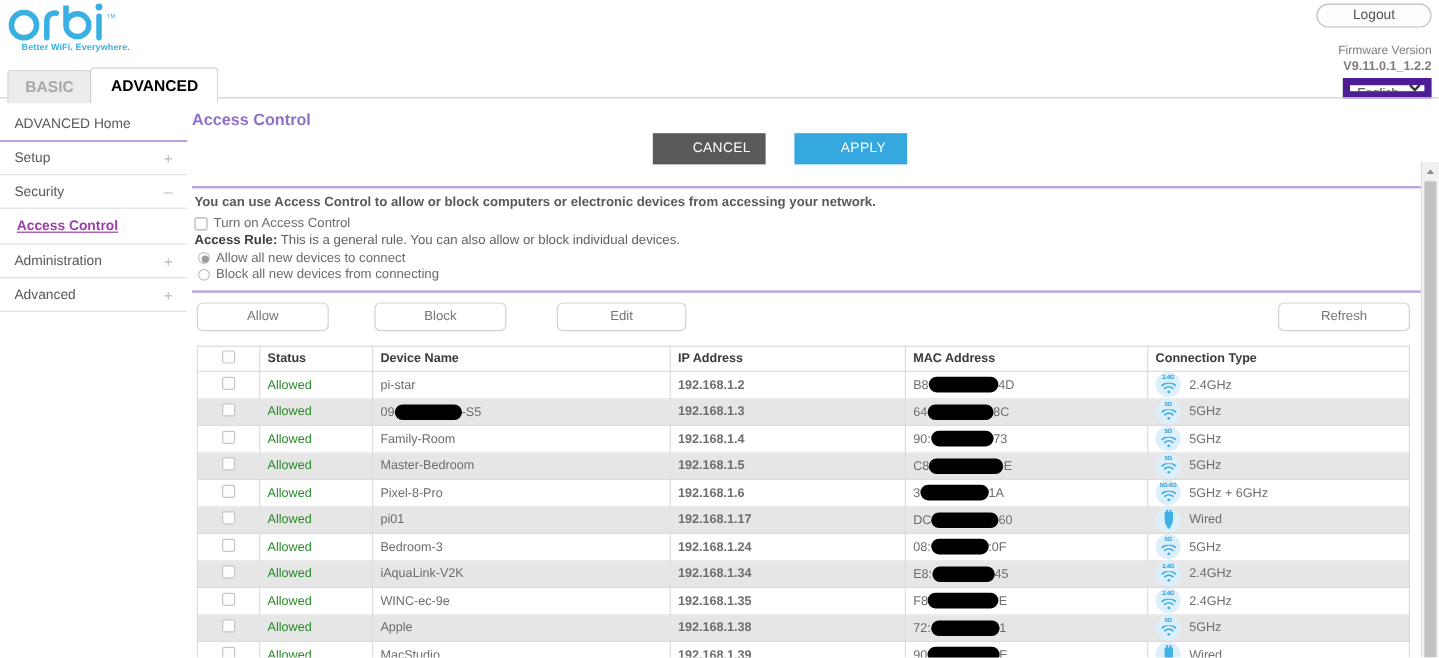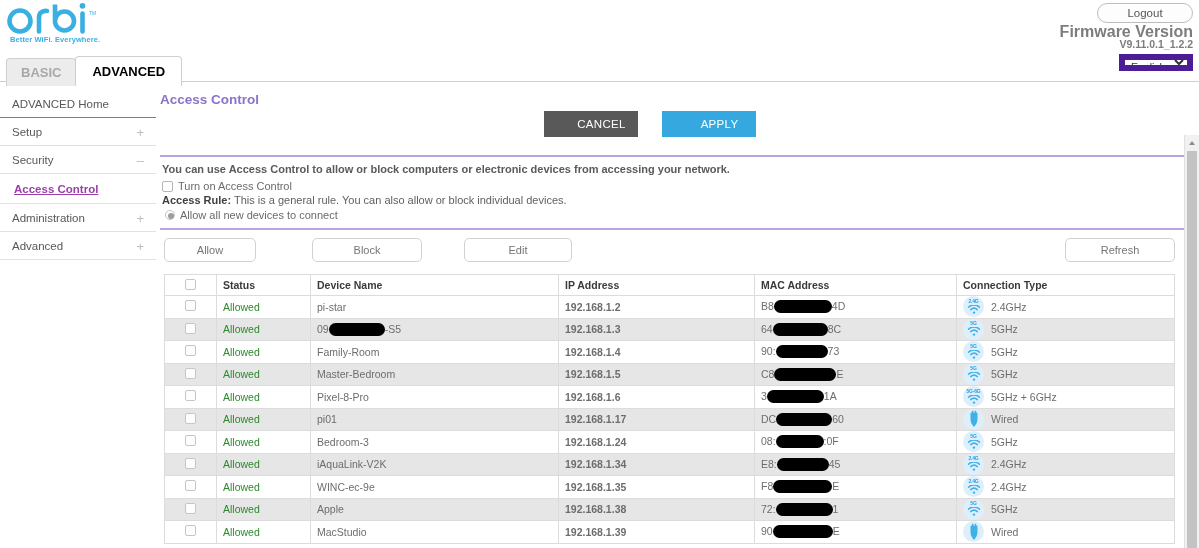--- a/index.html
+++ b/index.html
@@ -12,29 +12,29 @@
     -webkit-font-smoothing: antialiased;
   }
   .page { position: relative; width: 1199px; height: 548px; background:#fff; }
 
   
   .header { position: relative; height: 52px; }
   .logo-wrap { position: absolute; left: 6px; top: 2px; }
   .logo-mark { display:block; }
   .logo-tag {
     font-size: 7.5px; color: #3ab0e2; letter-spacing: .1px;
-    margin: -1px 0 0 4px; font-weight: 600;
+    margin: -1px 0 0 12px; font-weight: 600;
   }
   .hdr-right { position: absolute; right: 6px; top: 3px; width: 200px; text-align: right; }
   .logout-btn {
     display:inline-block; width: 96px; padding: 3px 0; text-align:center;
     border: 1px solid #bdbdbd; border-radius: 11px; background:#fdfdfd;
     font-size: 11.5px; color: #555; cursor: pointer;
   }
-  .fw-label { font-size: 16px; font-weight: bold; color: #7d7d7d; line-height: 12px; margin-top: 3px; }
+  .fw-label { font-size: 10px; font-weight: normal; color: #7d7d7d; line-height: 12px; margin-top: 14px; }
   .fw-ver   { font-size: 10.5px; font-weight: bold; color: #7d7d7d; line-height: 12px; }
   .lang-sel {
     margin-top: 4px; width: 74px; height: 17px; font-size: 10.5px;
     font-family: "Liberation Sans", sans-serif; color:#333;
     border: 6px solid #4c1d95; background:#fff; padding: 0 2px;
   }
 
   
   .tabs { position: absolute; left: 6px; top: 56px; display: flex; align-items: flex-end; z-index: 3; }
   .tab {
@@ -98,21 +98,21 @@
   .rd-lbl { font-size: 11px; color: #6b6b6b; }
 
   .hr-purple2 { height: 2px; background: #b9a3e0; margin: 7px 0 0 0; }
 
   .actionrow { position: relative; height: 36px; margin-top: 8px; }
   .abtn {
     position: absolute; top: 0; height: 24px; line-height: 22px; text-align: center;
     font-size: 11px; color: #757575; background: #fff;
     border: 1px solid #d2d2d2; border-radius: 5px; cursor: pointer;
   }
-  .abtn.a1 { left: 4px;   width: 92px; }
+  .abtn.a1 { left: 4px;   width: 110px; }
   .abtn.a2 { left: 152px; width: 110px; }
   .abtn.a3 { left: 304px; width: 108px; }
   .abtn.a4 { right: 14px; width: 110px; }
 
   
   table.devtbl { width: calc(100% - 18px); margin-left: 4px; border-collapse: collapse; table-layout: fixed; }
   table.devtbl th, table.devtbl td {
     border: 1px solid #dcdcdc; padding: 0 6px; height: 22.5px;
     font-size: 10.5px; text-align: left; vertical-align: middle; overflow: hidden; white-space: nowrap;
   }
@@ -235,20 +235,24 @@
           <span class="ck-lbl">Turn on Access Control</span>
         </div>
 
         <div class="rule-line">
           <b>Access Rule:</b><span> This is a general rule. You can also allow or block individual devices.</span>
         </div>
 
         <div class="rd-row">
           <span class="rd on"></span>
           <span class="rd-lbl">Allow all new devices to connect</span>
+        </div>
+        <div class="rd-row">
+          <span class="rd"></span>
+          <span class="rd-lbl">Block all new devices from connecting</span>
         </div>
 
         <div class="hr-purple2"></div>
 
         <div class="actionrow">
           <div class="abtn a1">Allow</div>
           <div class="abtn a2">Block</div>
           <div class="abtn a3">Edit</div>
           <div class="abtn a4">Refresh</div>
         </div>

